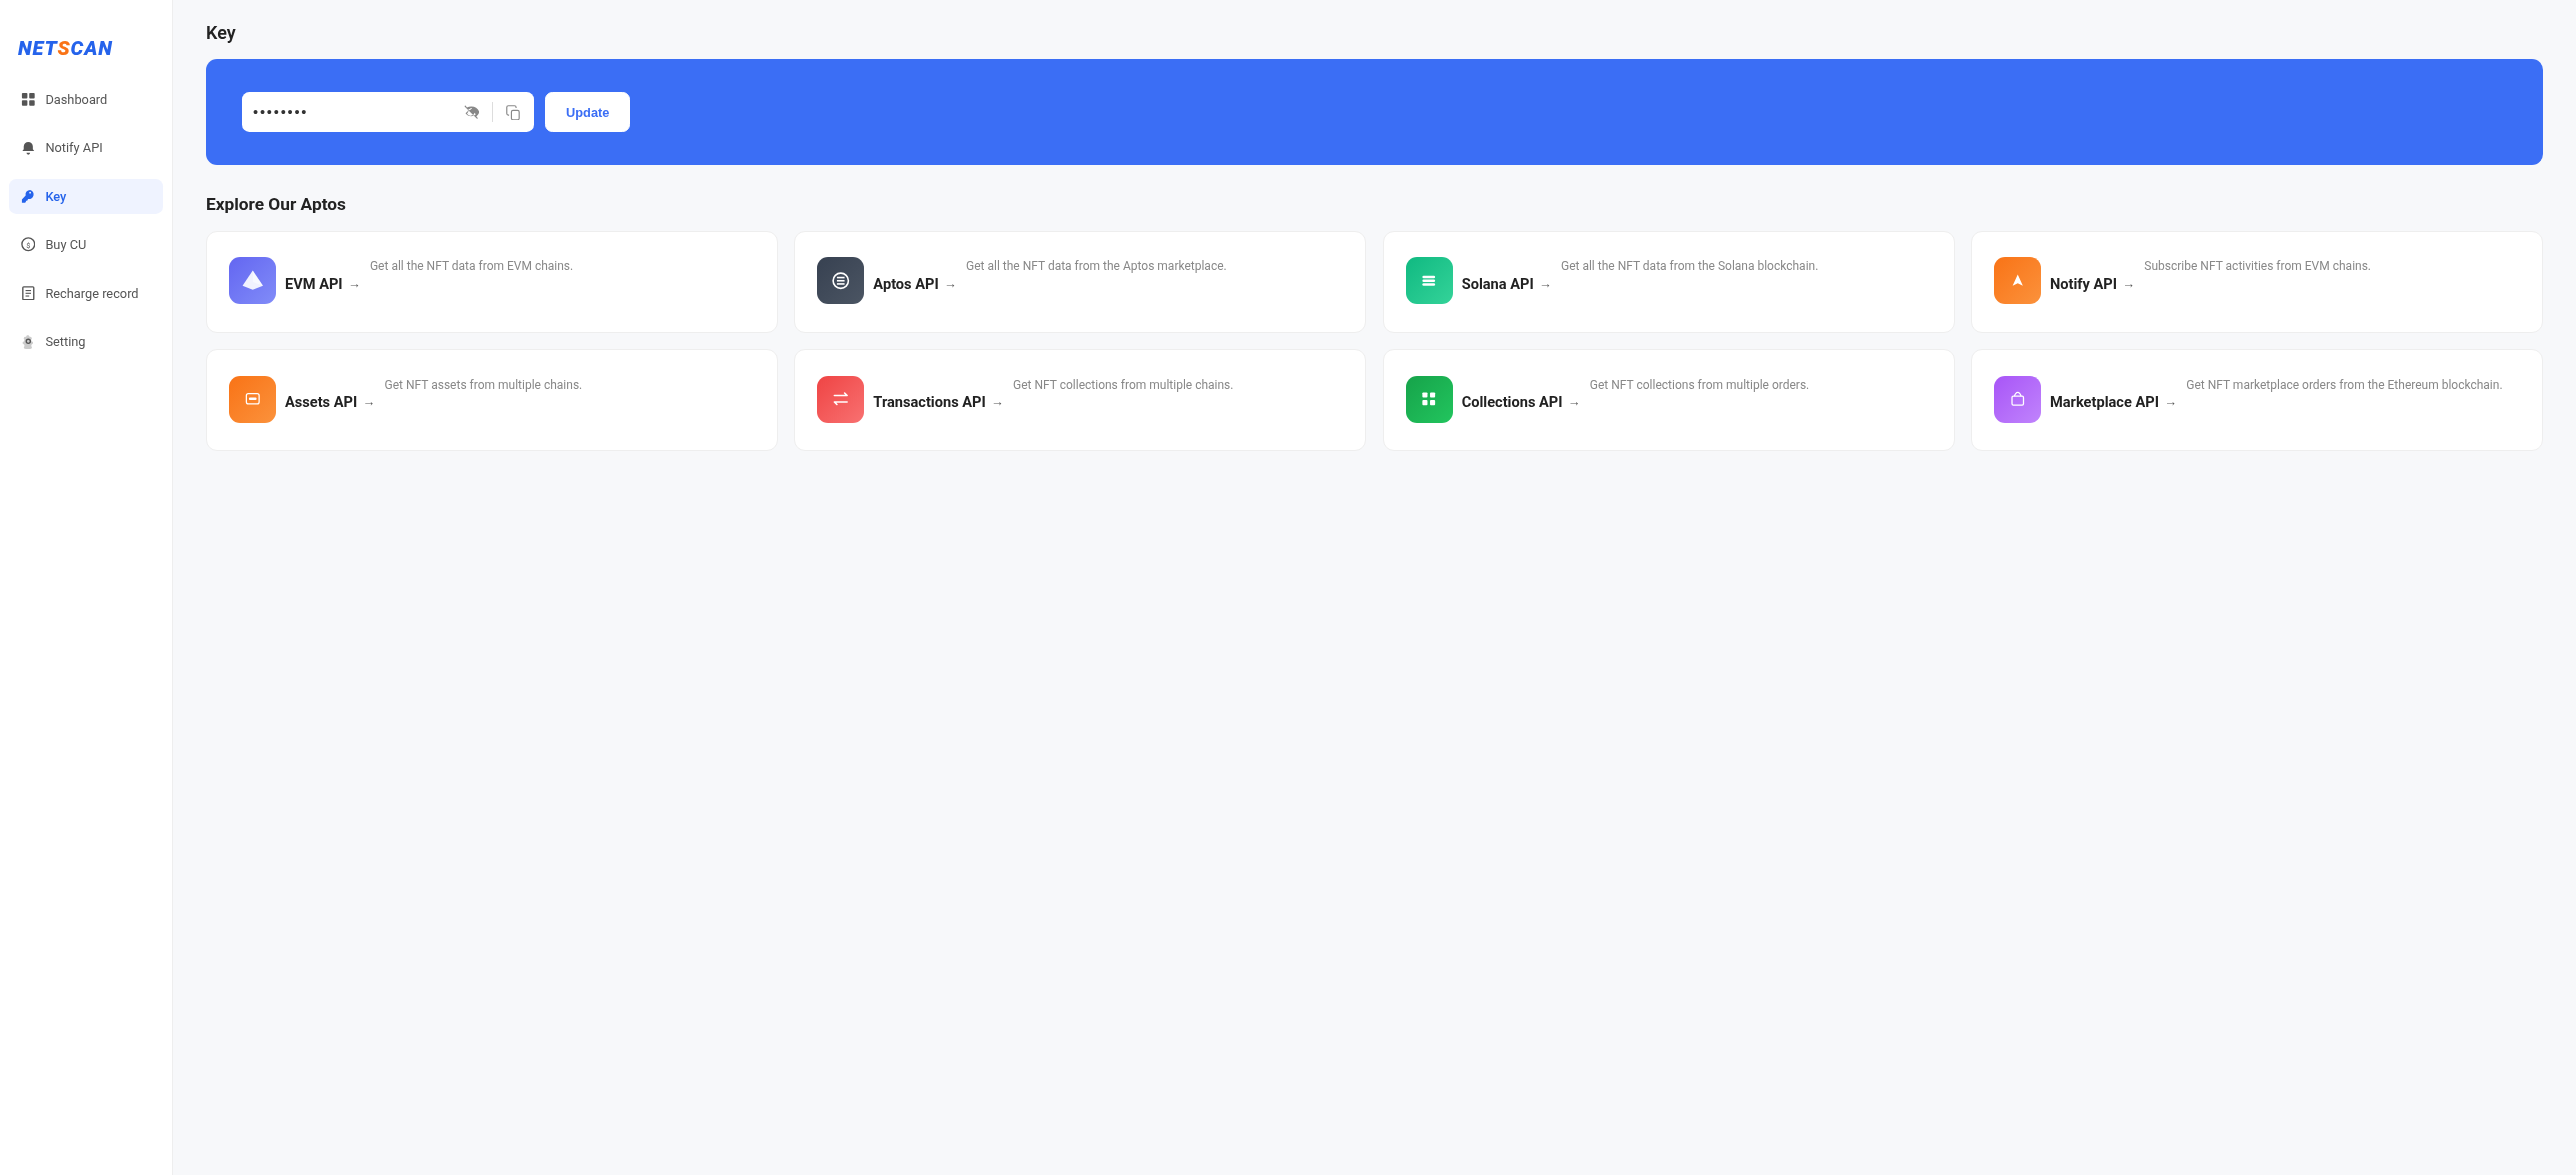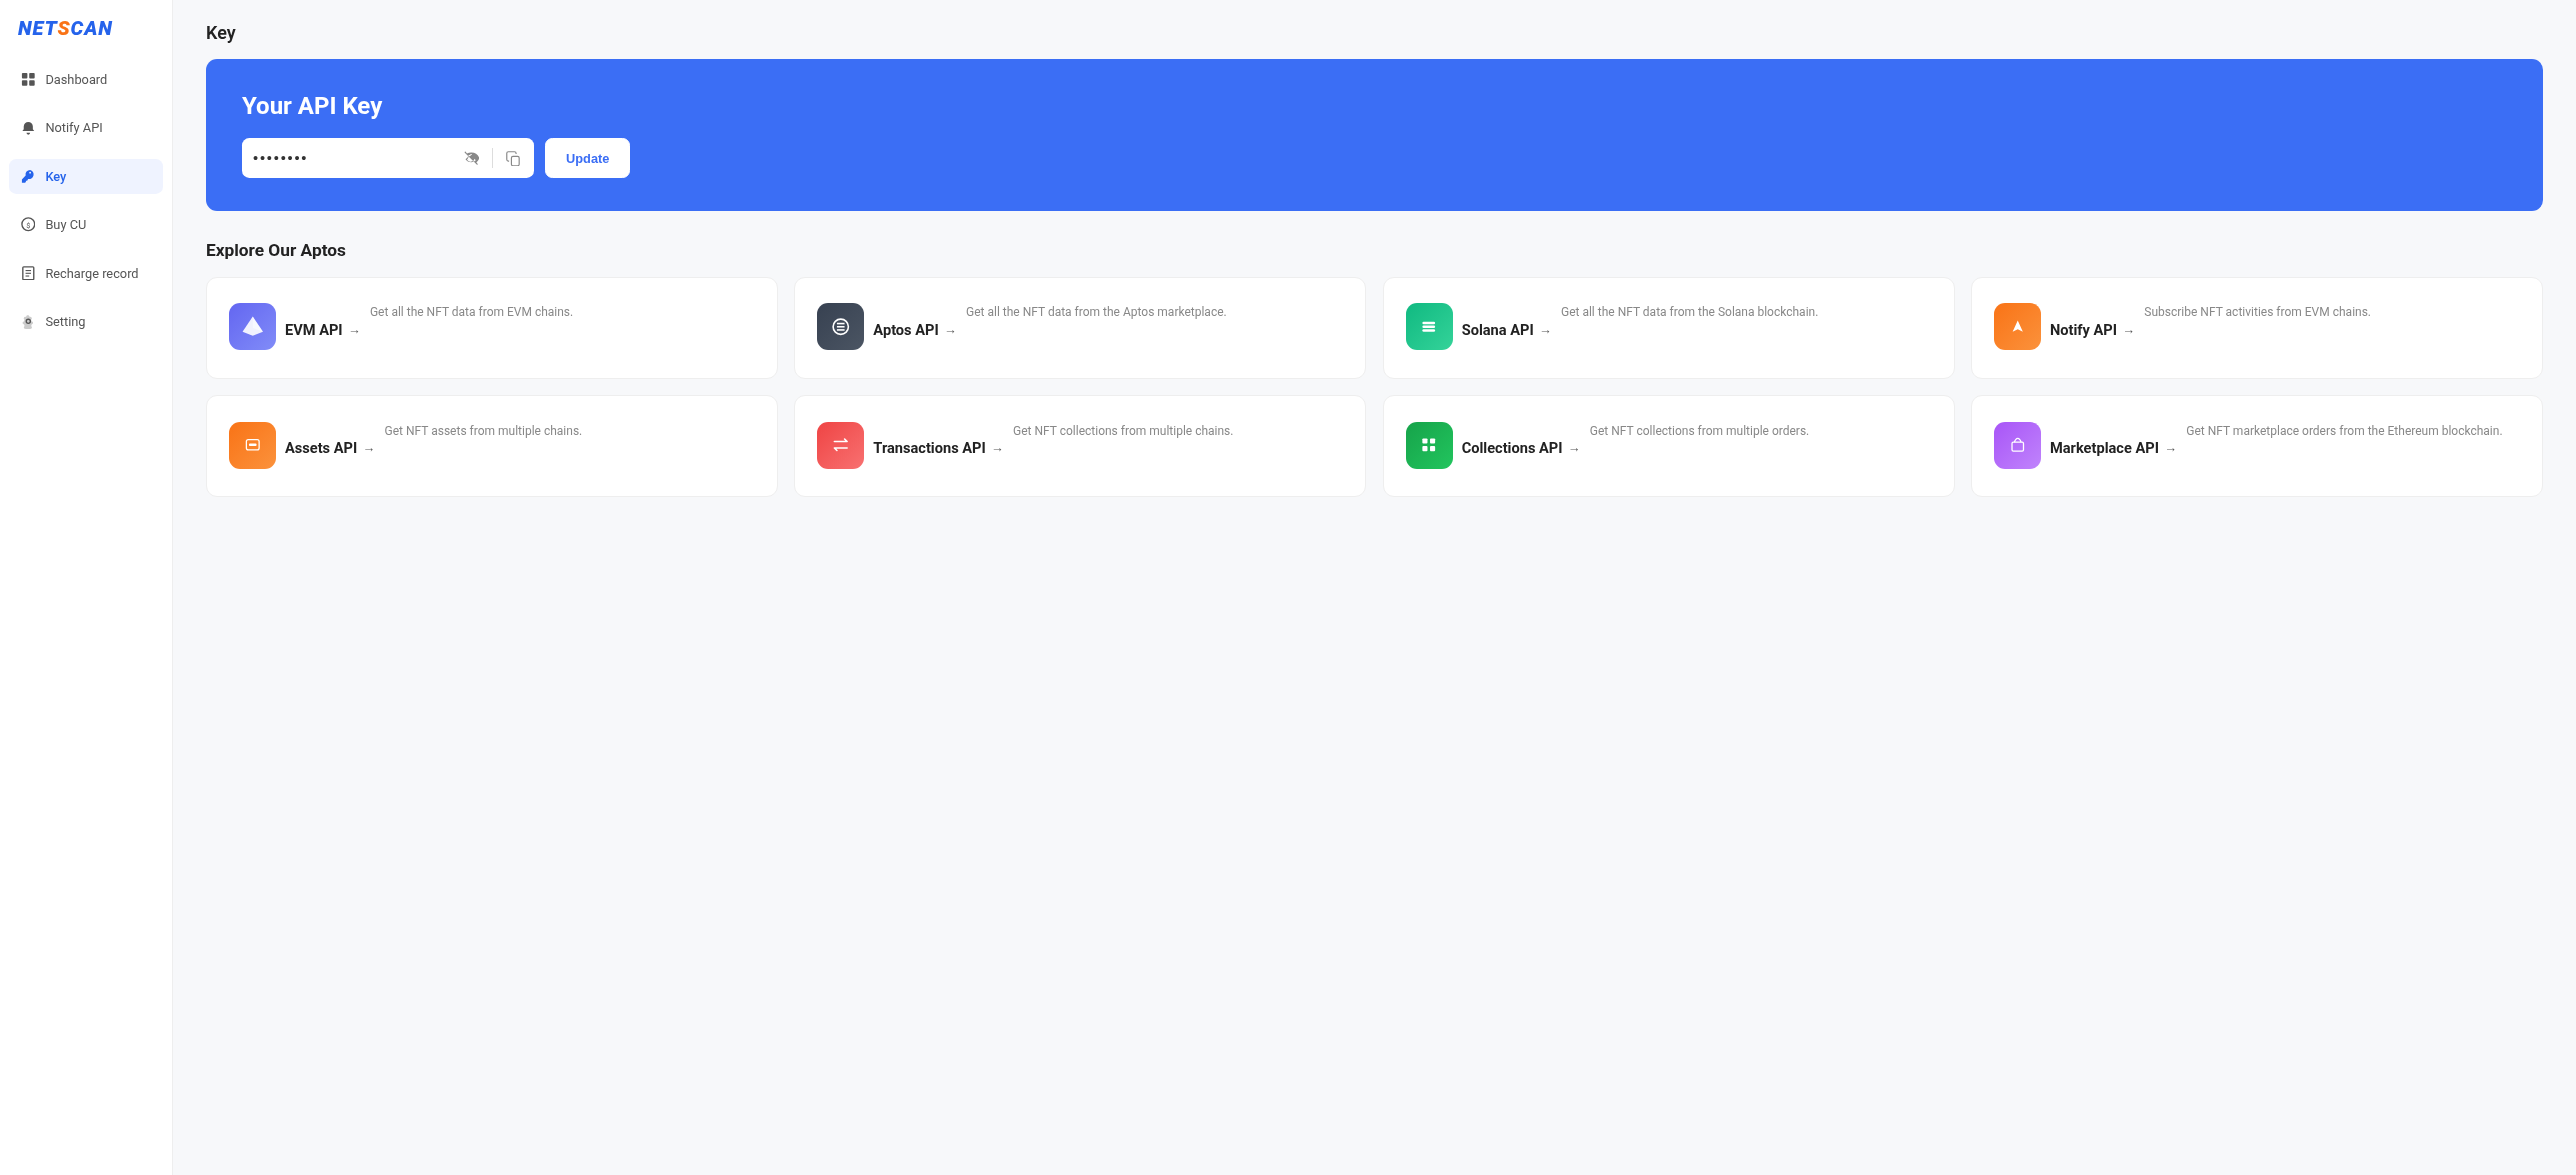--- a/index.html
+++ b/index.html
@@ -16,20 +16,21 @@
       width: 173px;
       min-width: 173px;
       background: #fff;
       border-right: 0.9px solid #eee;
       display: flex;
       flex-direction: column;
       padding-top: 16.4px;
     }
     .sidebar-logo {
       padding: 0 18px 22px 18px;
+      margin-top: 20px;
     }
     .logo-text {
       font-size: 20px;
       font-weight: 900;
       color: #2563eb;
       letter-spacing: 0.9px;
       font-style: italic;
     }
     .logo-text .dot {
       color: #f97316;
@@ -280,21 +281,20 @@
       </span>
       <span>Setting</span>
     </div>
   </nav>
 </aside>
 
 <main class="main">
   <h1 class="page-title">Key</h1>
 
   <div class="api-key-banner">
-    <div class="api-key-banner-title">Your API Key</div>
     <div class="api-key-input-row">
       <div class="api-key-input-wrap">
         <input class="api-key-input" type="password" value="12345678" placeholder="••••••••" style="">
         <button class="icon-btn" title="Toggle visibility">
           <svg width="16.4" height="16.4" viewBox="0 0 20 20" fill="currentColor">
             <path d="M3.28 2.22a.75.75 0 0 0-1.06 1.06l14.5 14.5a.75.75 0 1 0 1.06-1.06l-1.49-1.49A10.25 10.25 0 0 0 19.92 10a10.25 10.25 0 0 0-9.92-7 10.2 10.2 0 0 0-5.18 1.4L3.28 2.22zM10 5c.36 0 .71.03 1.05.08L9.07 7.06A4 4 0 0 0 6.06 10c0 .65.16 1.27.44 1.81l-1.7-1.7A8.26 8.26 0 0 1 10 5zm0 10a8.25 8.25 0 0 1-6.91-3.72l1.73-1.73A3.99 3.99 0 0 0 10 14a4 4 0 0 0 3.93-3.32l1.73 1.73A8.25 8.25 0 0 1 10 15z"></path>
           </svg>
         </button>
         <div class="api-key-divider"></div>
         <button class="icon-btn" title="Copy">

